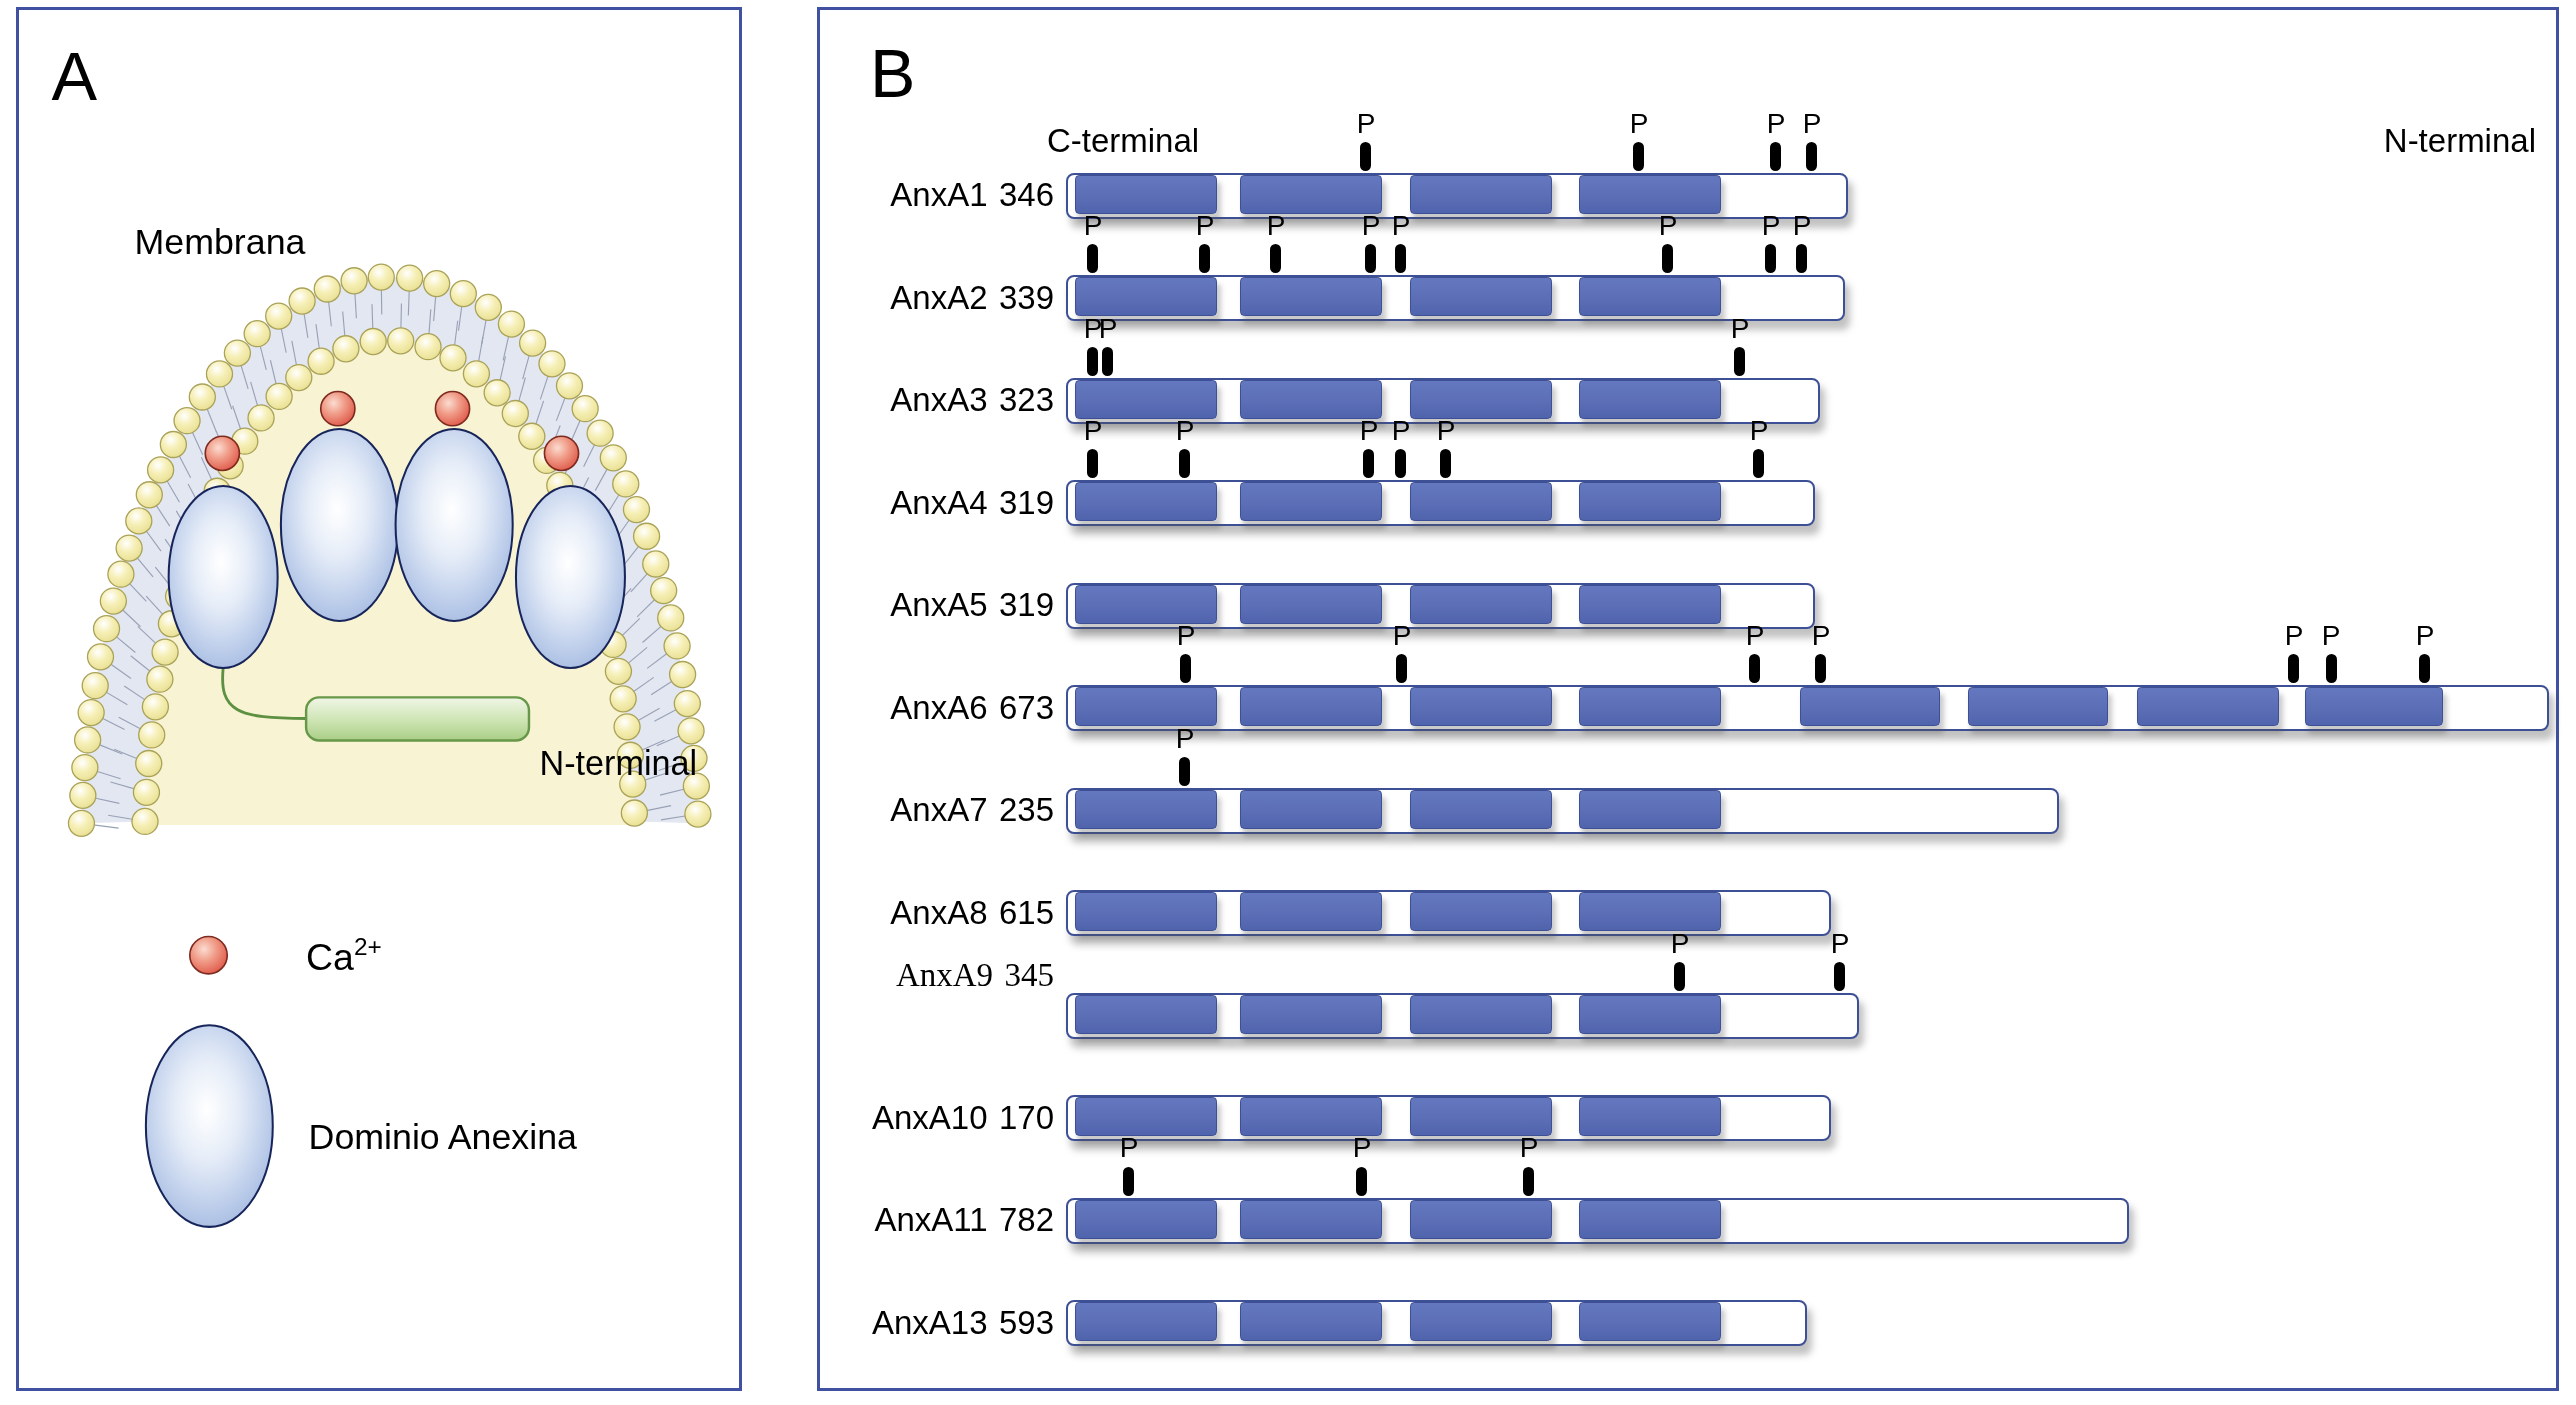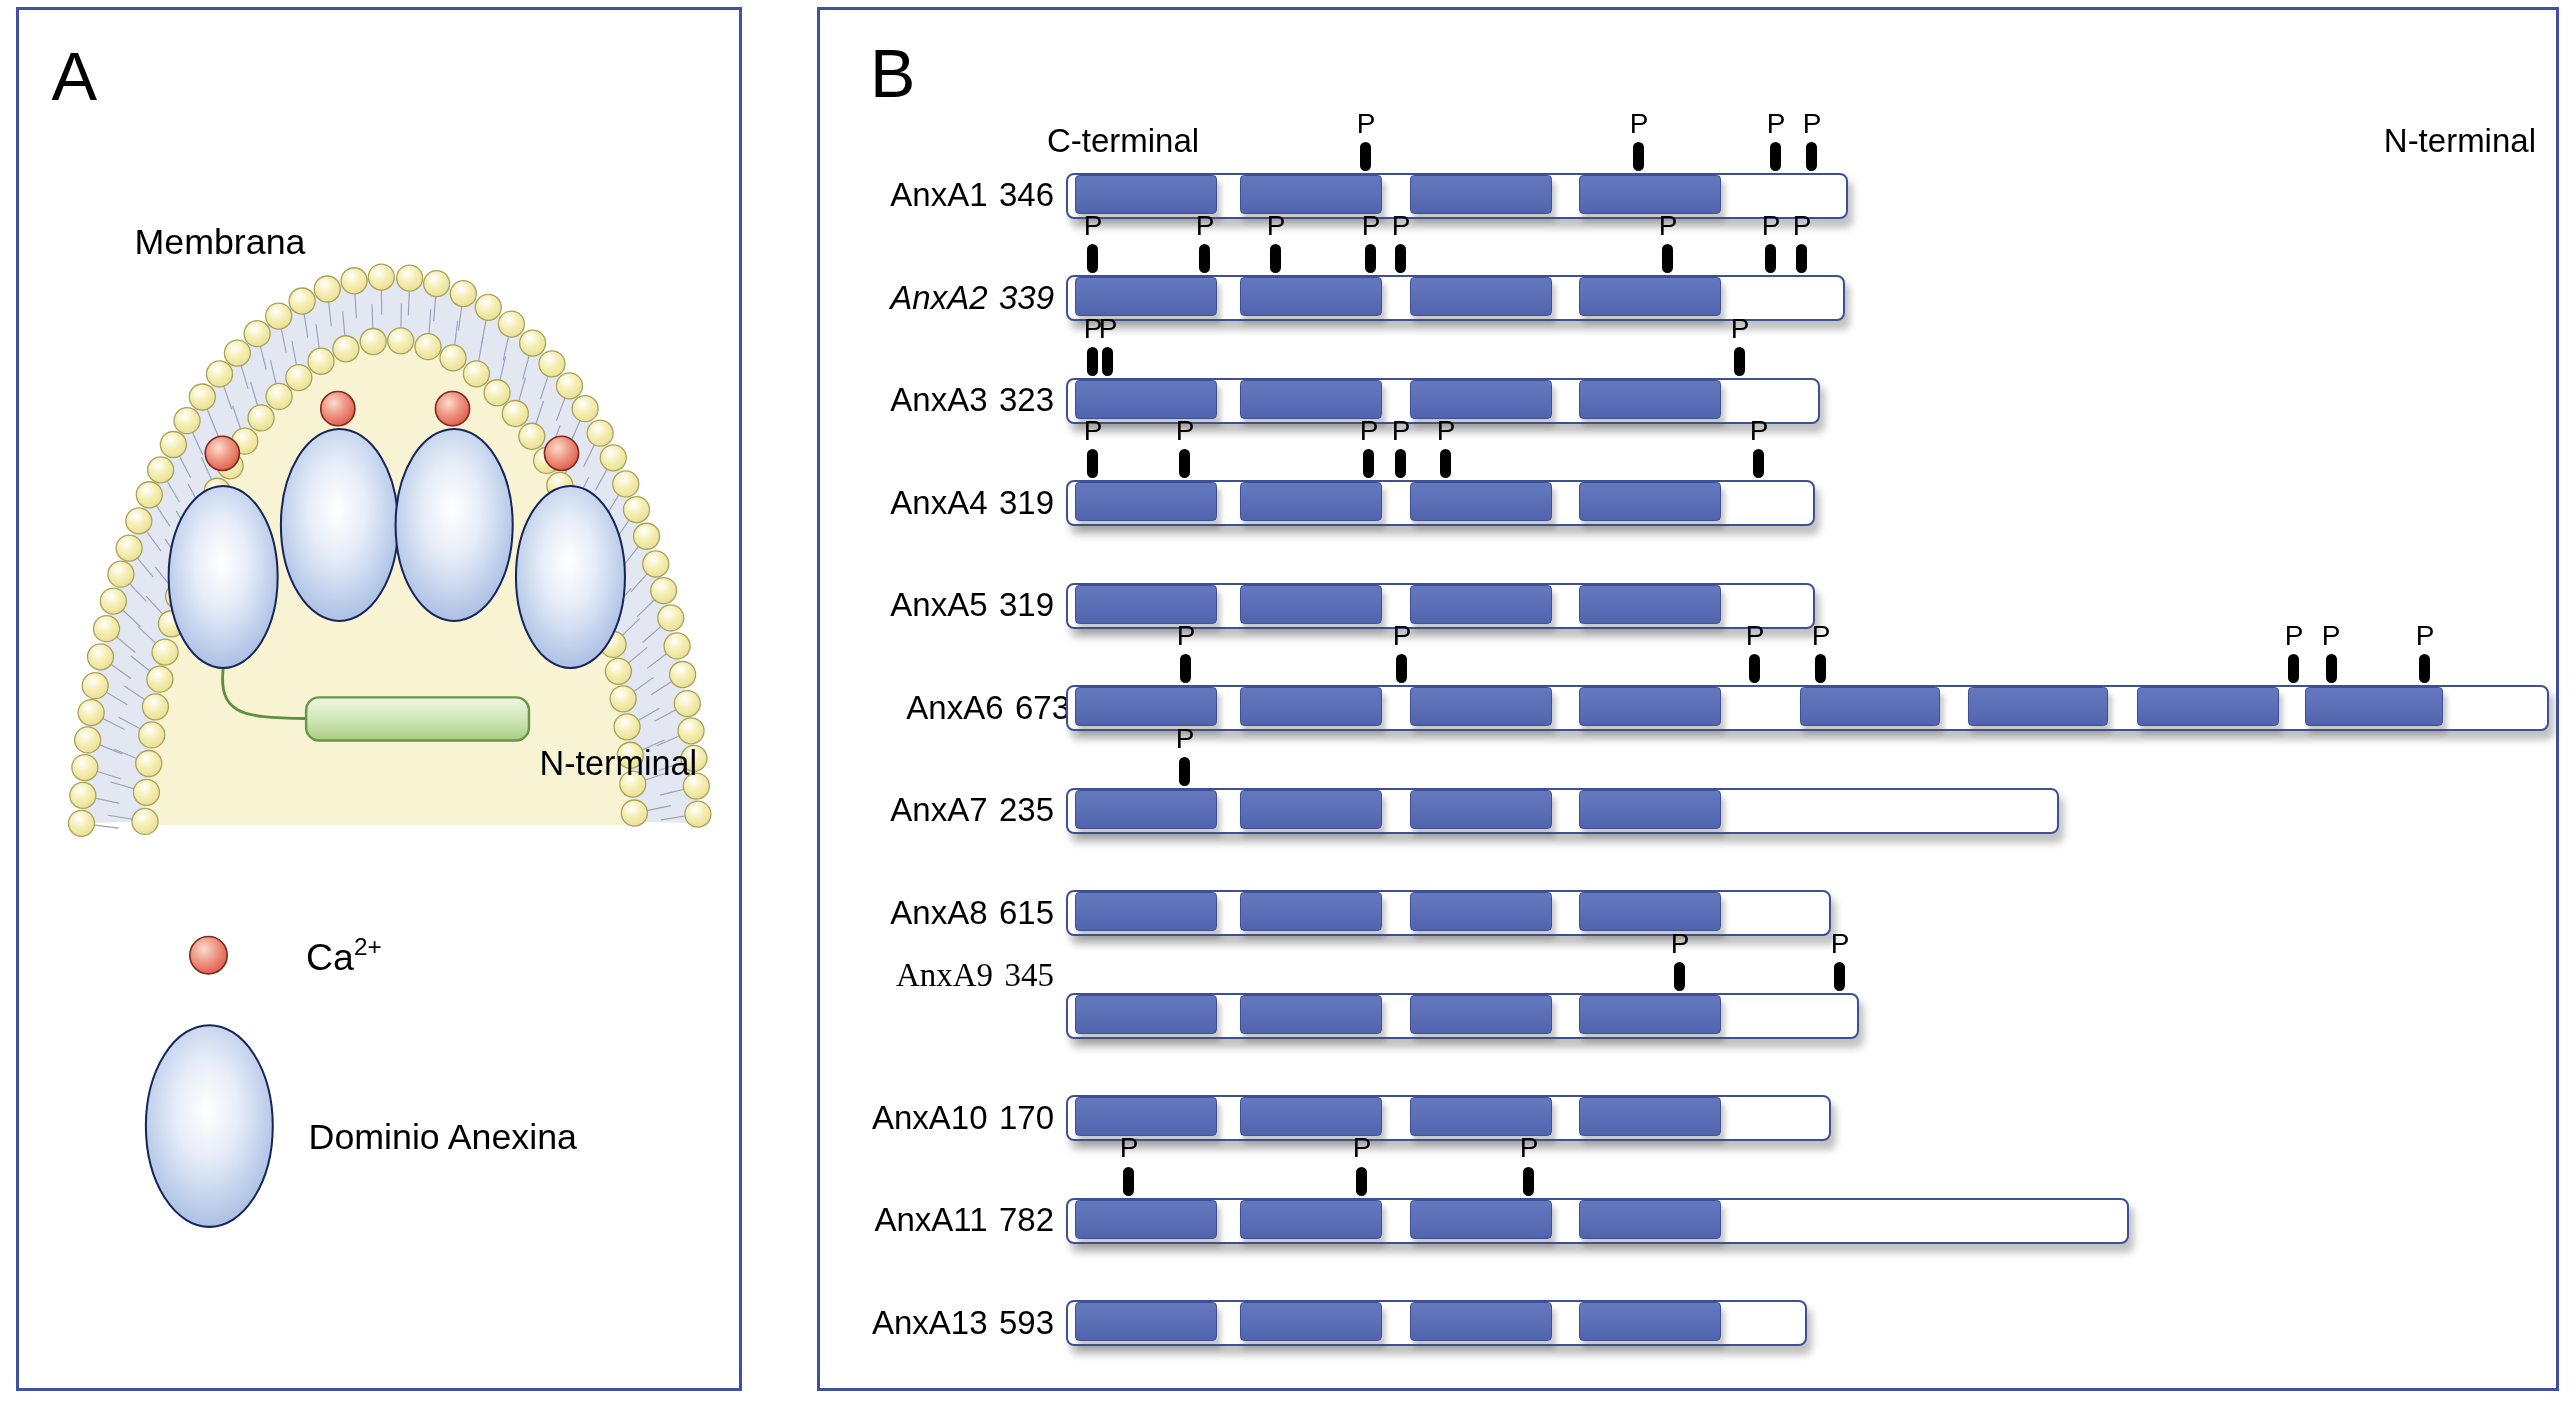--- a/index.html
+++ b/index.html
@@ -280,21 +280,21 @@
           <div class="pdom" style="left: 511px; width: 142px;"></div>
         </div>
         <div class="ptick" style="left: 540px; top: 132px;"></div>
         <div class="pletter" style="left: 528px; top: 98px;">P</div>
         <div class="ptick" style="left: 813px; top: 132px;"></div>
         <div class="pletter" style="left: 801px; top: 98px;">P</div>
         <div class="ptick" style="left: 950px; top: 132px;"></div>
         <div class="pletter" style="left: 938px; top: 98px;">P</div>
         <div class="ptick" style="left: 986px; top: 132px;"></div>
         <div class="pletter" style="left: 974px; top: 98px;">P</div>
-        <div class="row-label" style="top: 267px; font-style: italic;"><span>AnxA2</span><span class="len">339</span></div>
+        <div class="row-label" style="top: 267px;"><span>AnxA2</span><span class="len">339</span></div>
         <div class="pbar" style="left: 246px; top: 265px; width: 779px;">
           <div class="pdom" style="left: 6.5px; width: 142px;"></div>
           <div class="pdom" style="left: 172px; width: 142px;"></div>
           <div class="pdom" style="left: 342px; width: 142px;"></div>
           <div class="pdom" style="left: 511px; width: 142px;"></div>
         </div>
         <div class="ptick" style="left: 267px; top: 234px;"></div>
         <div class="pletter" style="left: 255px; top: 200px;">P</div>
         <div class="ptick" style="left: 379px; top: 234px;"></div>
         <div class="pletter" style="left: 367px; top: 200px;">P</div>
@@ -342,21 +342,21 @@
         <div class="pletter" style="left: 608px; top: 405px;">P</div>
         <div class="ptick" style="left: 933px; top: 439px;"></div>
         <div class="pletter" style="left: 921px; top: 405px;">P</div>
         <div class="row-label" style="top: 574px;"><span>AnxA5</span><span class="len">319</span></div>
         <div class="pbar" style="left: 246px; top: 573px; width: 749px;">
           <div class="pdom" style="left: 6.5px; width: 142px;"></div>
           <div class="pdom" style="left: 172px; width: 142px;"></div>
           <div class="pdom" style="left: 342px; width: 142px;"></div>
           <div class="pdom" style="left: 511px; width: 142px;"></div>
         </div>
-        <div class="row-label" style="top: 677px; padding-left: 16px;"><span>AnxA6</span><span class="len">673</span></div>
+        <div class="row-label" style="top: 677px;"><span>AnxA6</span><span class="len">673</span></div>
         <div class="pbar" style="left: 246px; top: 675px; width: 1483px;">
           <div class="pdom" style="left: 6.5px; width: 142px;"></div>
           <div class="pdom" style="left: 172px; width: 142px;"></div>
           <div class="pdom" style="left: 342px; width: 142px;"></div>
           <div class="pdom" style="left: 511px; width: 142px;"></div>
           <div class="pdom" style="left: 732px; width: 140px;"></div>
           <div class="pdom" style="left: 900px; width: 140px;"></div>
           <div class="pdom" style="left: 1069px; width: 142px;"></div>
           <div class="pdom" style="left: 1237px; width: 138px;"></div>
         </div>

